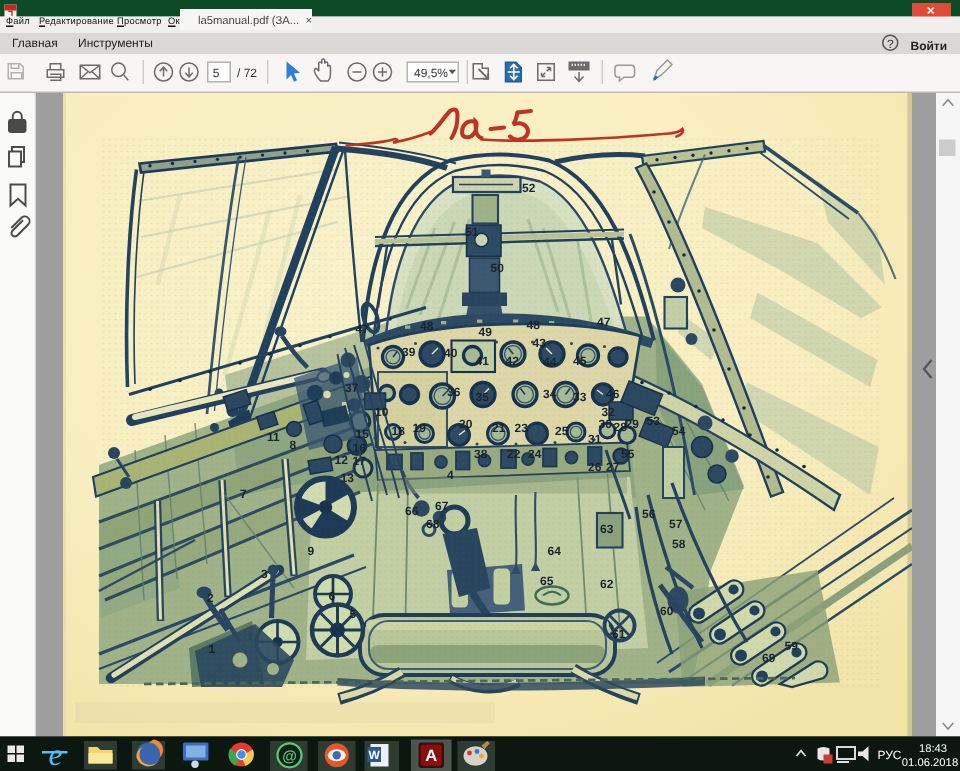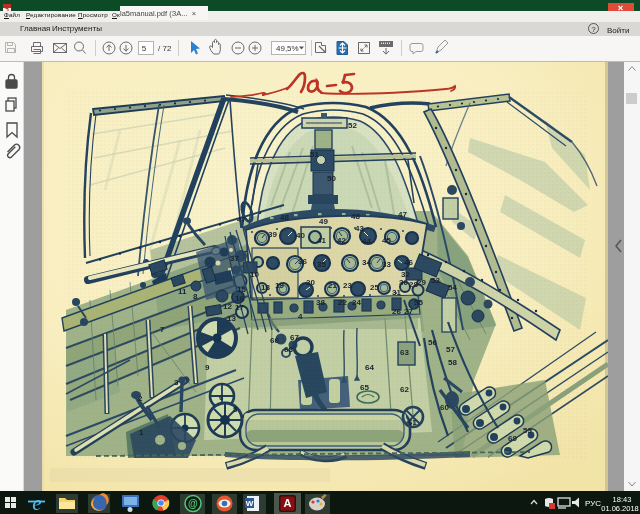--- a/index.html
+++ b/index.html
@@ -2,21 +2,21 @@
 <html><head>
 <meta charset="utf-8">
 <style>
   * { margin:0; padding:0; box-sizing:border-box; }
   html,body { width:640px; height:514px; overflow:hidden; font-family:"Liberation Sans",sans-serif; background:#9e9e9e; }
   .abs { position:absolute; }
   #titlebar { left:0; top:0; width:640px; height:11px; background:#0d4a26; }
   #menubar { left:0; top:11px; width:640px; height:11px; background:#f0efed; font-size:6.2px; color:#111; }
   #menubar span { position:absolute; top:0px; letter-spacing:0.2px; }
   #tabbar { left:0; top:22px; width:640px; height:14px; background:#dad8d5; font-size:8px; color:#333; }
-  #activetab { left:120px; top:6px; width:88px; height:14px; background:#f7f6f4; font-size:7.5px; color:#444; text-align:left; line-height:15px; }
+  #activetab { left:120px; top:6px; width:88px; height:14px; background:#f7f6f4; font-size:7.5px; color:#444; text-align:right; line-height:15px; }
   #toolbar { left:0; top:36px; width:640px; height:26px; background:#f7f6f4; border-bottom:1px solid #bdbab7; }
   #sidebar { left:0; top:62px; width:24px; height:429px; background:#fafaf9; border-right:1px solid #d8d8d8; }
   #docarea { left:24px; top:62px; width:600px; height:429px; background:#9e9e9e; }
   #scrollbar { left:624px; top:62px; width:16px; height:429px; background:#f7f7f7; }
   #page { left:42px; top:62px; width:566px; height:429px; }
   #taskbar { left:0; top:491px; width:640px; height:23px; background:#0c170f; }
 </style>
 </head>
 <body>
 <div id="titlebar" class="abs">
@@ -29,24 +29,24 @@
   </svg>
 </div>
 <div id="menubar" class="abs">
   <span style="left:4px"><u>Ф</u>айл</span>
   <span style="left:26px"><u>Р</u>едактирование</span>
   <span style="left:78px"><u>П</u>росмотр</span>
   <span style="left:112px"><u>О</u>кно</span>
   <span style="left:134px"><u>С</u>правка</span>
 </div>
 <div id="tabbar" class="abs">
-  <span class="abs" style="left:20px;top:2px;color:#222;">Главная</span>
+  <span class="abs" style="left:8px;top:2px;color:#222;">Главная</span>
   <span class="abs" style="left:52px;top:2px;color:#222;text-align:right;">Инструменты</span>
   <span class="abs" style="left:588px;top:1px;width:11px;height:11px;border:1px solid #555;border-radius:50%;font-size:8px;text-align:center;line-height:11px;color:#333;">?</span>
-  <span class="abs" style="left:607px;top:4px;color:#222;">Войти</span>
+  <span class="abs" style="left:607px;top:4px;color:#222;font-weight:bold;">Войти</span>
 </div>
 <div id="activetab" class="abs">la5manual.pdf (ЗА...&nbsp;&nbsp;×</div>
 <div id="toolbar" class="abs">
   <svg width="640" height="25" viewBox="0 0 640 25">
     <g stroke="#6b6b6b" fill="none" stroke-width="1">
 
       <path d="M5.5 6.5 h8 l2 2 v8 h-10 z M7.5 6.5 v3 h5 v-3 M7.5 16.5 v-4 h7 v4" stroke="#b5b3b0"></path>
 
       <path d="M31.5 10.5 h11 v5 h-11 z M33.5 10.5 v-4 h7 v4 M33.5 13.5 h7 v4 h-7"></path>
 

